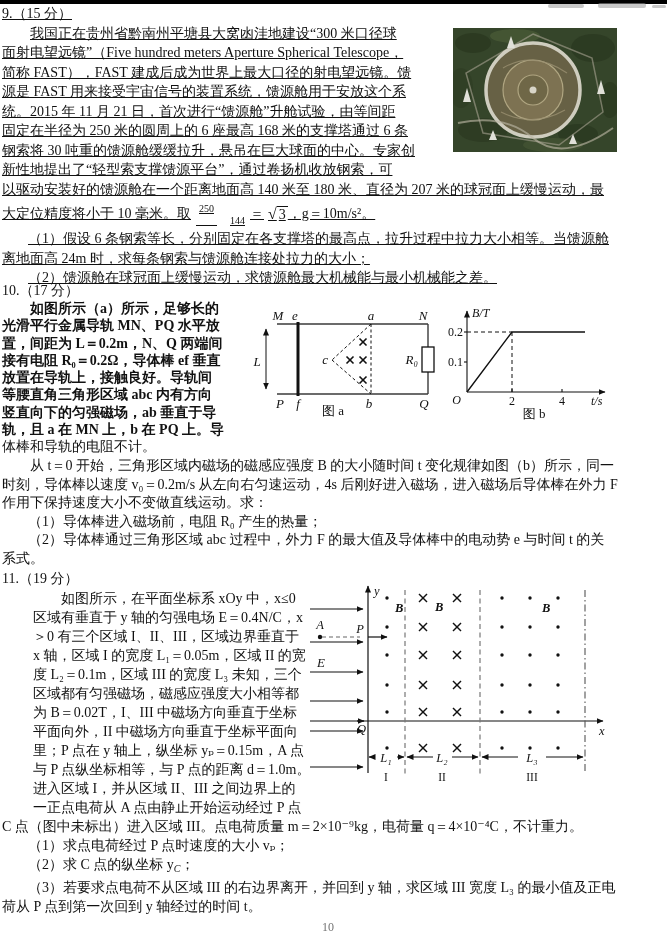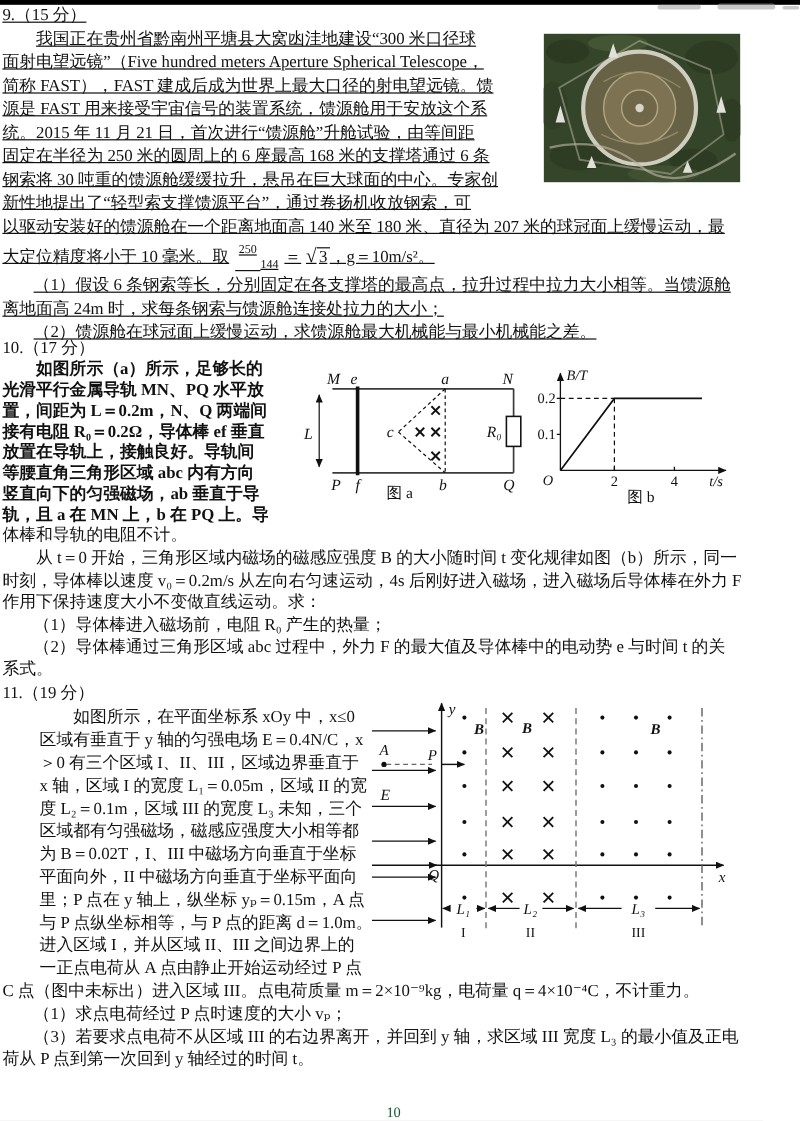--- a/index.html
+++ b/index.html
@@ -12,41 +12,41 @@
   
   .toprule{position:absolute;left:0;top:0;width:667px;height:3.5px;background:#000;}
   .smudge{position:absolute;background:#9a9a9a;opacity:.55;border-radius:2px;}
   
   .p9{left:2px;top:4px;width:663px;text-decoration:underline;}
   .p9 .para1{width:455px;}
   .formula{display:flex;align-items:center;height:30px;white-space:nowrap;}
   .frac{display:inline-flex;flex-direction:row;text-align:center;font-size:10px;
         line-height:1.1;margin:0 5px;}
   .frac .num{border-bottom:1.3px solid #111;padding:0 3px 1px 3px;}
-  .frac .den{padding-top:12px;}
+  .frac .den{padding-top:12px;margin-left:13px;}
   .rootsign{font-size:16px;margin-left:4px;}
   .radicand{border-top:1.3px solid #111;padding:0 2px;}
   
   .p10{left:2px;top:282px;width:663px;}
   .p10 .hd{line-height:18px;}
   .p10 .col{width:258px;}
   .p10 .col .ln{line-height:17.3px;font-weight:bold;}
   .p10 .after .ln{line-height:18.6px;}
   
   .p11{left:2px;top:570px;width:663px;}
   .p11 .hd{line-height:18.5px;}
   .p11 .col{width:304px;margin-left:31px;}
   .p11 .col .ln{line-height:19px;}
   .p11 .tail .ln{line-height:19px;}
   .subC{font-size:10px;font-style:italic;vertical-align:-3px;}
   
   svg text{fill:#111;font-family:"Liberation Serif","DejaVu Serif",serif;}
   .it{font-style:italic;}
   .bld{font-weight:bold;}
-  .pageno{position:absolute;left:322px;top:920px;font-size:12px;color:#14532d;}
+  .pageno{position:absolute;left:322px;top:920px;font-size:12px;color:#737373;}
 </style>
 </head>
 <body>
 
 <div class="page">
 
   <div class="toprule"></div>
   <div class="smudge" style="left:548px;top:4px;width:36px;height:4px;"></div>
   <div class="smudge" style="left:598px;top:3px;width:48px;height:5px;"></div>
   <div class="smudge" style="left:652px;top:5px;width:14px;height:3px;"></div>
@@ -227,20 +227,23 @@
       <div class="ln">为 B＝0.02T，I、III 中磁场方向垂直于坐标</div>
       <div class="ln">平面向外，II 中磁场方向垂直于坐标平面向</div>
       <div class="ln">里；P 点在 y 轴上，纵坐标 yₚ＝0.15m，A 点</div>
       <div class="ln">与 P 点纵坐标相等，与 P 点的距离 d＝1.0m。</div>
       <div class="ln">进入区域 I，并从区域 II、III 之间边界上的</div>
       <div class="ln">一正点电荷从 A 点由静止开始运动经过 P 点</div>
     </div>
     <div class="tail">
       <div class="ln">C 点（图中未标出）进入区域 III。点电荷质量 m＝2×10⁻⁹kg，电荷量 q＝4×10⁻⁴C，不计重力。</div>
       <div class="ln ind2">（1）求点电荷经过 P 点时速度的大小 vₚ；</div>
+      <div class="ln ind2">
+        <span>（2）求 C 点的纵坐标 y</span><span class="subC">C</span><span>；</span>
+      </div>
       <div class="ln ind2">（3）若要求点电荷不从区域 III 的右边界离开，并回到 y 轴，求区域 III 宽度 L₃ 的最小值及正电</div>
       <div class="ln">荷从 P 点到第一次回到 y 轴经过的时间 t。</div>
     </div>
   </div>
 
   <div class="abs" style="left:305px;top:578px;width:362px;height:212px;">
     <svg width="362" height="212" viewBox="0 0 362 212">
       <defs>
         <marker id="mC" markerWidth="9" markerHeight="8" refX="6.5" refY="3" orient="auto" markerUnits="userSpaceOnUse">
           <path d="M0,0 L7,3 L0,6 z" fill="#111"></path>

